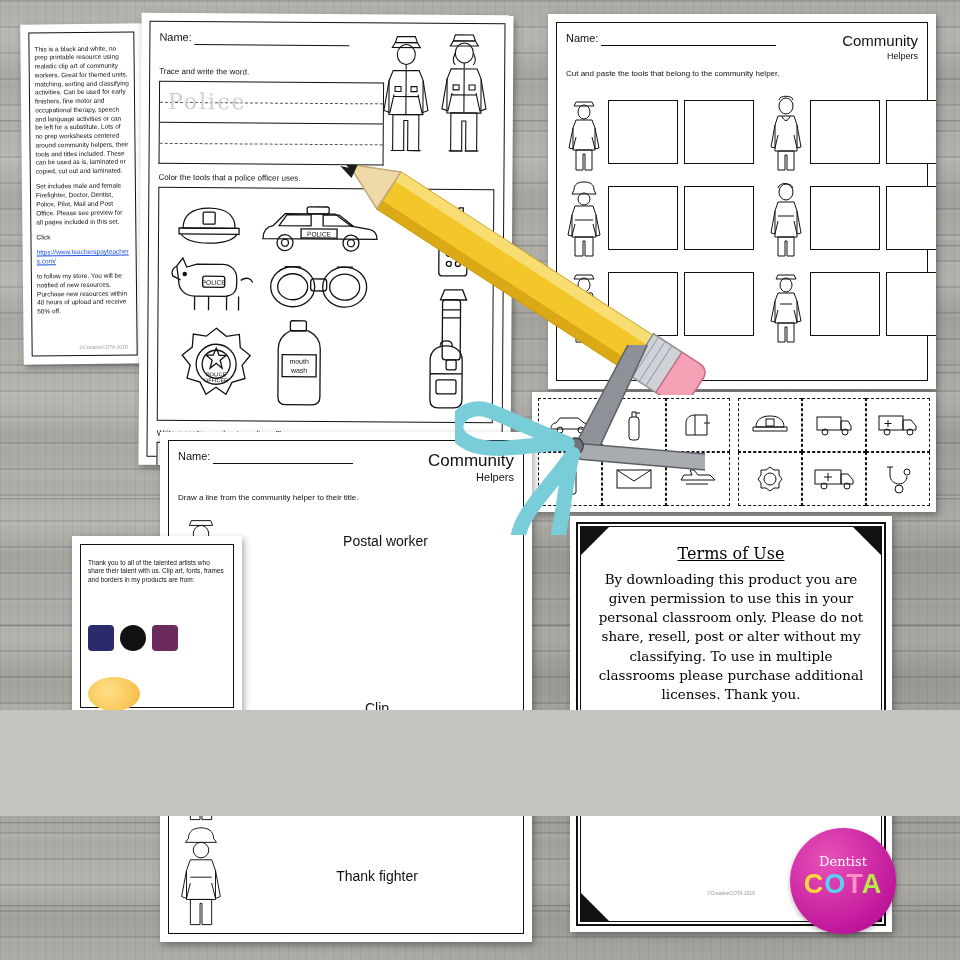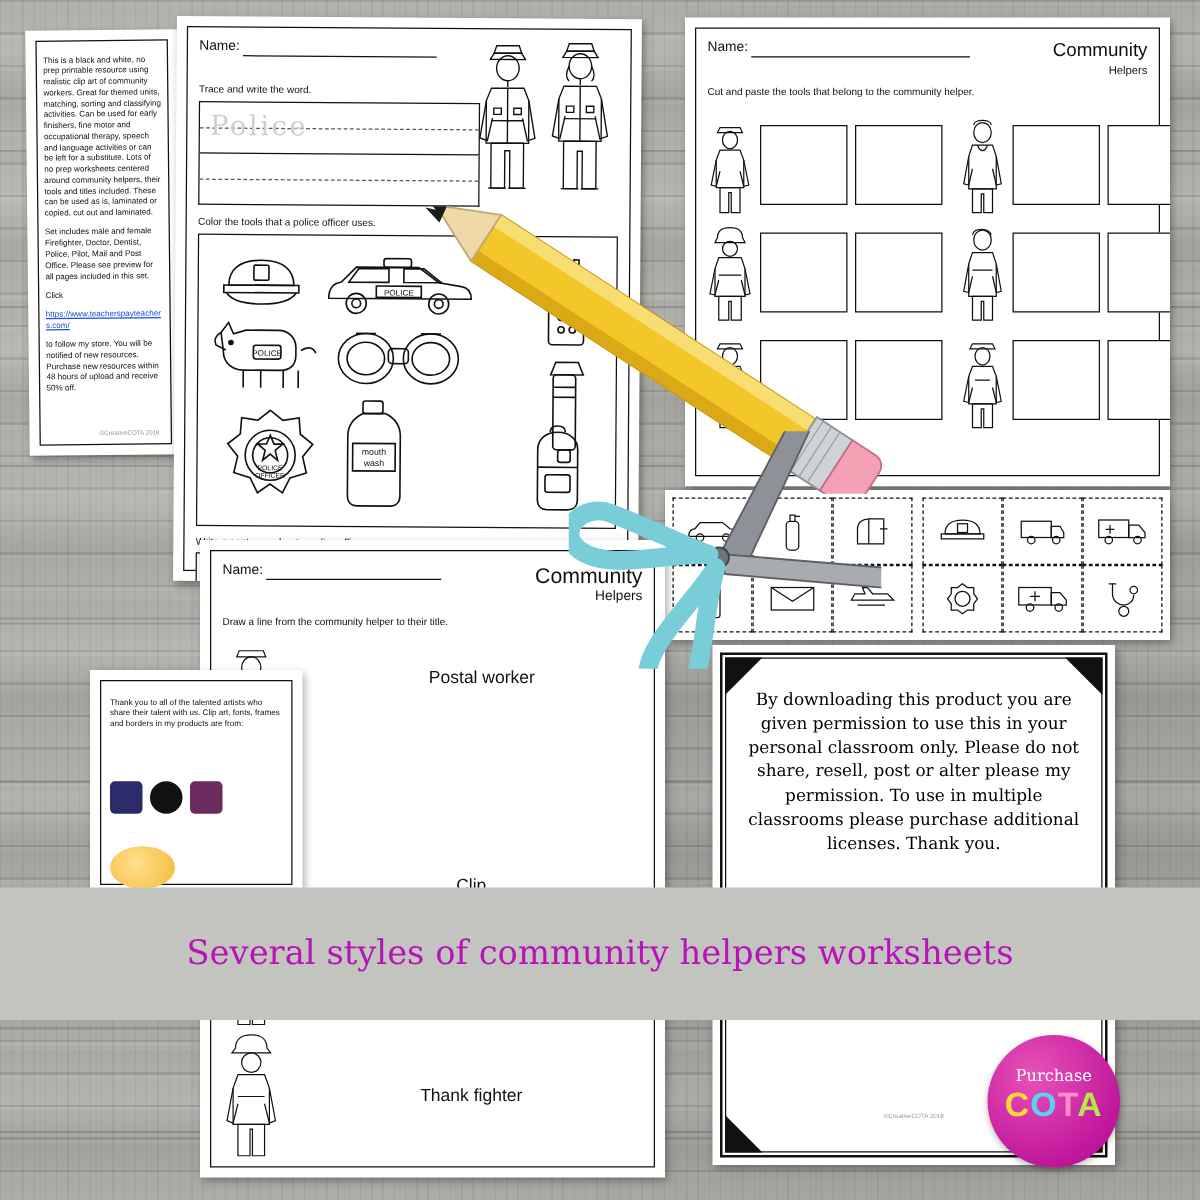--- a/index.html
+++ b/index.html
@@ -643,21 +643,22 @@
 <div class="sheet" id="sheet-terms">
   <div class="border"></div>
   <div style="position:absolute; inset:10px; border:1px solid #111;"></div>
 
   <div style="position:absolute;left:10px;top:10px;width:0;height:0;border-top:30px solid #111;border-right:30px solid transparent;"></div>
   <div style="position:absolute;right:10px;top:10px;width:0;height:0;border-top:30px solid #111;border-left:30px solid transparent;"></div>
   <div style="position:absolute;left:10px;bottom:10px;width:0;height:0;border-bottom:30px solid #111;border-right:30px solid transparent;"></div>
   <div style="position:absolute;right:10px;bottom:10px;width:0;height:0;border-bottom:30px solid #111;border-left:30px solid transparent;"></div>
 
   <div style="position:absolute; left:28px; right:28px; top:28px; text-align:center;">
-    <div style="font-size:13.5px; line-height:1.42; margin-top:7px; font-family:'DejaVu Serif',serif;">By downloading this product you are given permission to use this in your personal classroom only. Please do not share, resell, post or alter please my permission. To use in multiple classrooms please purchase additional licenses. Thank you.</div>
+    <div style="font-size:16px; text-decoration:underline; font-family:'DejaVu Serif',serif;">Terms of Use</div>
+    <div style="font-size:13.5px; line-height:1.42; margin-top:7px; font-family:'DejaVu Serif',serif;">By downloading this product you are given permission to use this in your personal classroom only. Please do not share, resell, post or alter without my classifying. To use in multiple classrooms please purchase additional licenses. Thank you.</div>
   </div>
   <div style="position:absolute; left:0; right:0; bottom:36px; text-align:center;" class="copyright">©CreativeCOTA 2018</div>
 </div>
 
 <svg id="pencil" viewBox="0 0 450 230">
   <g transform="rotate(33 225 115)">
 
     <rect x="62" y="92" width="300" height="44" fill="#f3c629" stroke="#c79a10" stroke-width="1.5"></rect>
     <rect x="62" y="92" width="300" height="11" fill="#f8dd73"></rect>
     <rect x="62" y="126" width="300" height="10" fill="#dba916"></rect>
@@ -682,22 +683,21 @@
 
     <circle cx="118" cy="98" r="8" fill="#6f7377" stroke="#3f4347" stroke-width="1.5"></circle>
 
     <path d="M112 92 C 80 74, 34 66, 22 40 C 12 18, 42 8, 58 26 C 74 44, 96 74, 112 92 Z" fill="none" stroke="#79cdd8" stroke-width="15" stroke-linejoin="round"></path>
     <path d="M112 104 C 80 122, 34 132, 22 156 C 12 178, 44 188, 60 170 C 76 152, 96 120, 112 104 Z" fill="none" stroke="#79cdd8" stroke-width="15" stroke-linejoin="round"></path>
   </g>
 </svg>
 
 <div id="banner">
   <div class="txt">
-    <div>Several styles of community helpers worksheets</div>
   </div>
 </div>
 
 <div id="logo">
-  <div class="creative">Purchase</div>
+  <div class="creative">Dentist</div>
   <div class="cota">
     <span>C</span><span>O</span><span>T</span><span>A</span>
   </div>
 </div>
 
 </body></html>

